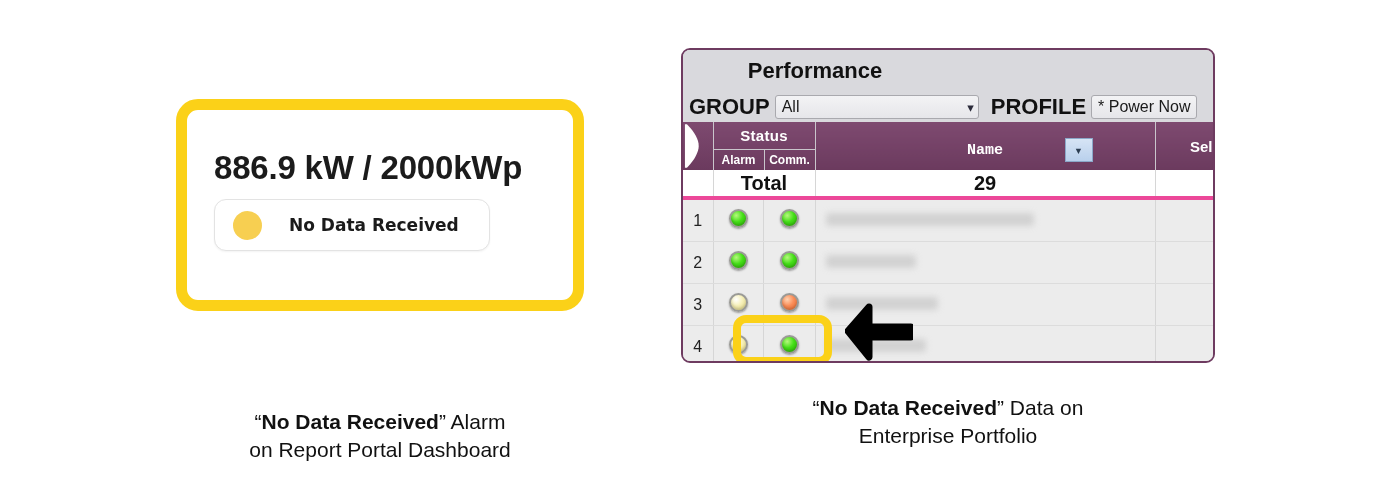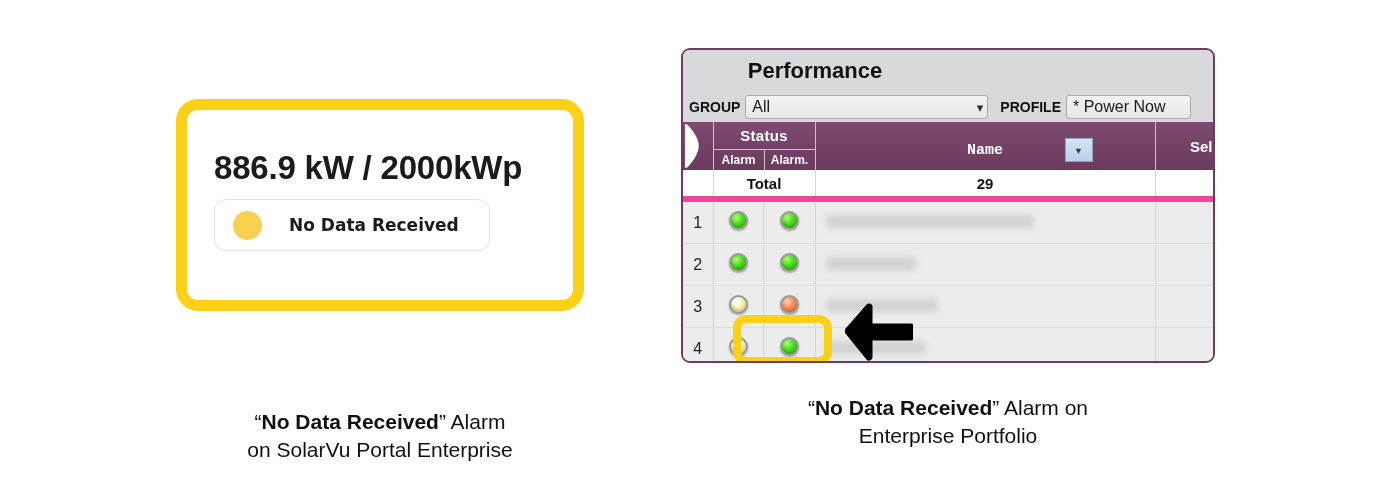--- a/index.html
+++ b/index.html
@@ -128,21 +128,21 @@
   #filter-bar {
     height: 30px;
     background: #d9d9dd;
     display: flex;
     align-items: center;
     padding: 0 0 0 6px;
     box-sizing: border-box;
   }
   .filter-label {
     font-family: "Liberation Sans", sans-serif;
-    font-size: 14px;
+    font-size: 22px;
     font-weight: bold;
     color: #111111;
     white-space: nowrap;
   }
   .filter-select {
     height: 24px;
     margin-left: 5px;
     background: linear-gradient(#f3f3f5, #e6e6ea);
     border: 1px solid #a9a9ae;
     border-radius: 3px;
@@ -259,23 +259,23 @@
     font-size: 15px;
     text-align: right;
     padding-left: 14px;
   }
 
   
   .total-row td {
     background: #ffffff;
     height: 26px;
     border-right: 1px solid #d6d6d6;
-    border-bottom: 6px solid #ec4899;
-    font-family: "Liberation Sans", sans-serif;
-    font-size: 15px;
+    border-bottom: 4px solid #ec4899;
+    font-family: "Liberation Sans", sans-serif;
+    font-size: 20px;
     font-weight: bold;
     color: #111111;
     text-align: center;
   }
 
   
   .data-row td {
     background: #ececec;
     height: 41px;
     border-right: 1px solid #d6d6d6;
@@ -392,21 +392,21 @@
         <th class="hdr-cell" id="hdr-chevron-cell">
           <svg id="chevron-icon" viewBox="0 0 30 44">
             <path d="M2 0 L2 44 L4 44 C12 36 16 28 16 22 C16 16 12 8 4 0 Z" fill="#ffffff"></path>
           </svg>
         </th>
         <th class="hdr-cell" colspan="2" style="border-right:1px solid #c9c6cc;">
           <div id="hdr-status-stack">
             <div id="hdr-status-title">Status</div>
             <div id="hdr-status-sub">
               <div class="hdr-sub-cell" id="hdr-sub-alarm">Alarm</div>
-              <div class="hdr-sub-cell" id="hdr-sub-comm">Alarm.</div>
+              <div class="hdr-sub-cell" id="hdr-sub-comm">Comm.</div>
             </div>
           </div>
         </th>
         <th class="hdr-cell" id="hdr-name-cell">
           <div id="hdr-name-inner">
             <span id="name-label">Name</span>
             <span id="name-sort-button">▾</span>
           </div>
         </th>
         <th class="hdr-cell" id="hdr-sel-cell">Sel</th>
@@ -452,19 +452,19 @@
 
   <div id="row4-highlight"></div>
 </div>
 
 <svg id="pointer-arrow" viewBox="0 0 68 64">
   <path d="M66 28 L24 28 L24 8 L3 32 L24 58 L24 38 L66 38 Z" fill="#000000" stroke="#000000" stroke-width="7" stroke-linejoin="round"></path>
 </svg>
 
 <div class="caption" id="caption-left">
   <div><span>“</span><b>No Data Received</b><span>”</span><span> Alarm</span></div>
-  <div>on SolarVu Portal Enterprise</div>
+  <div>on Report Portal Dashboard</div>
 </div>
 
 <div class="caption" id="caption-right">
-  <div><span>“</span><b>No Data Received</b><span>”</span><span> Alarm on</span></div>
+  <div><span>“</span><b>No Data Received</b><span>”</span><span> Data on</span></div>
   <div>Enterprise Portfolio</div>
 </div>
 
 </body></html>

